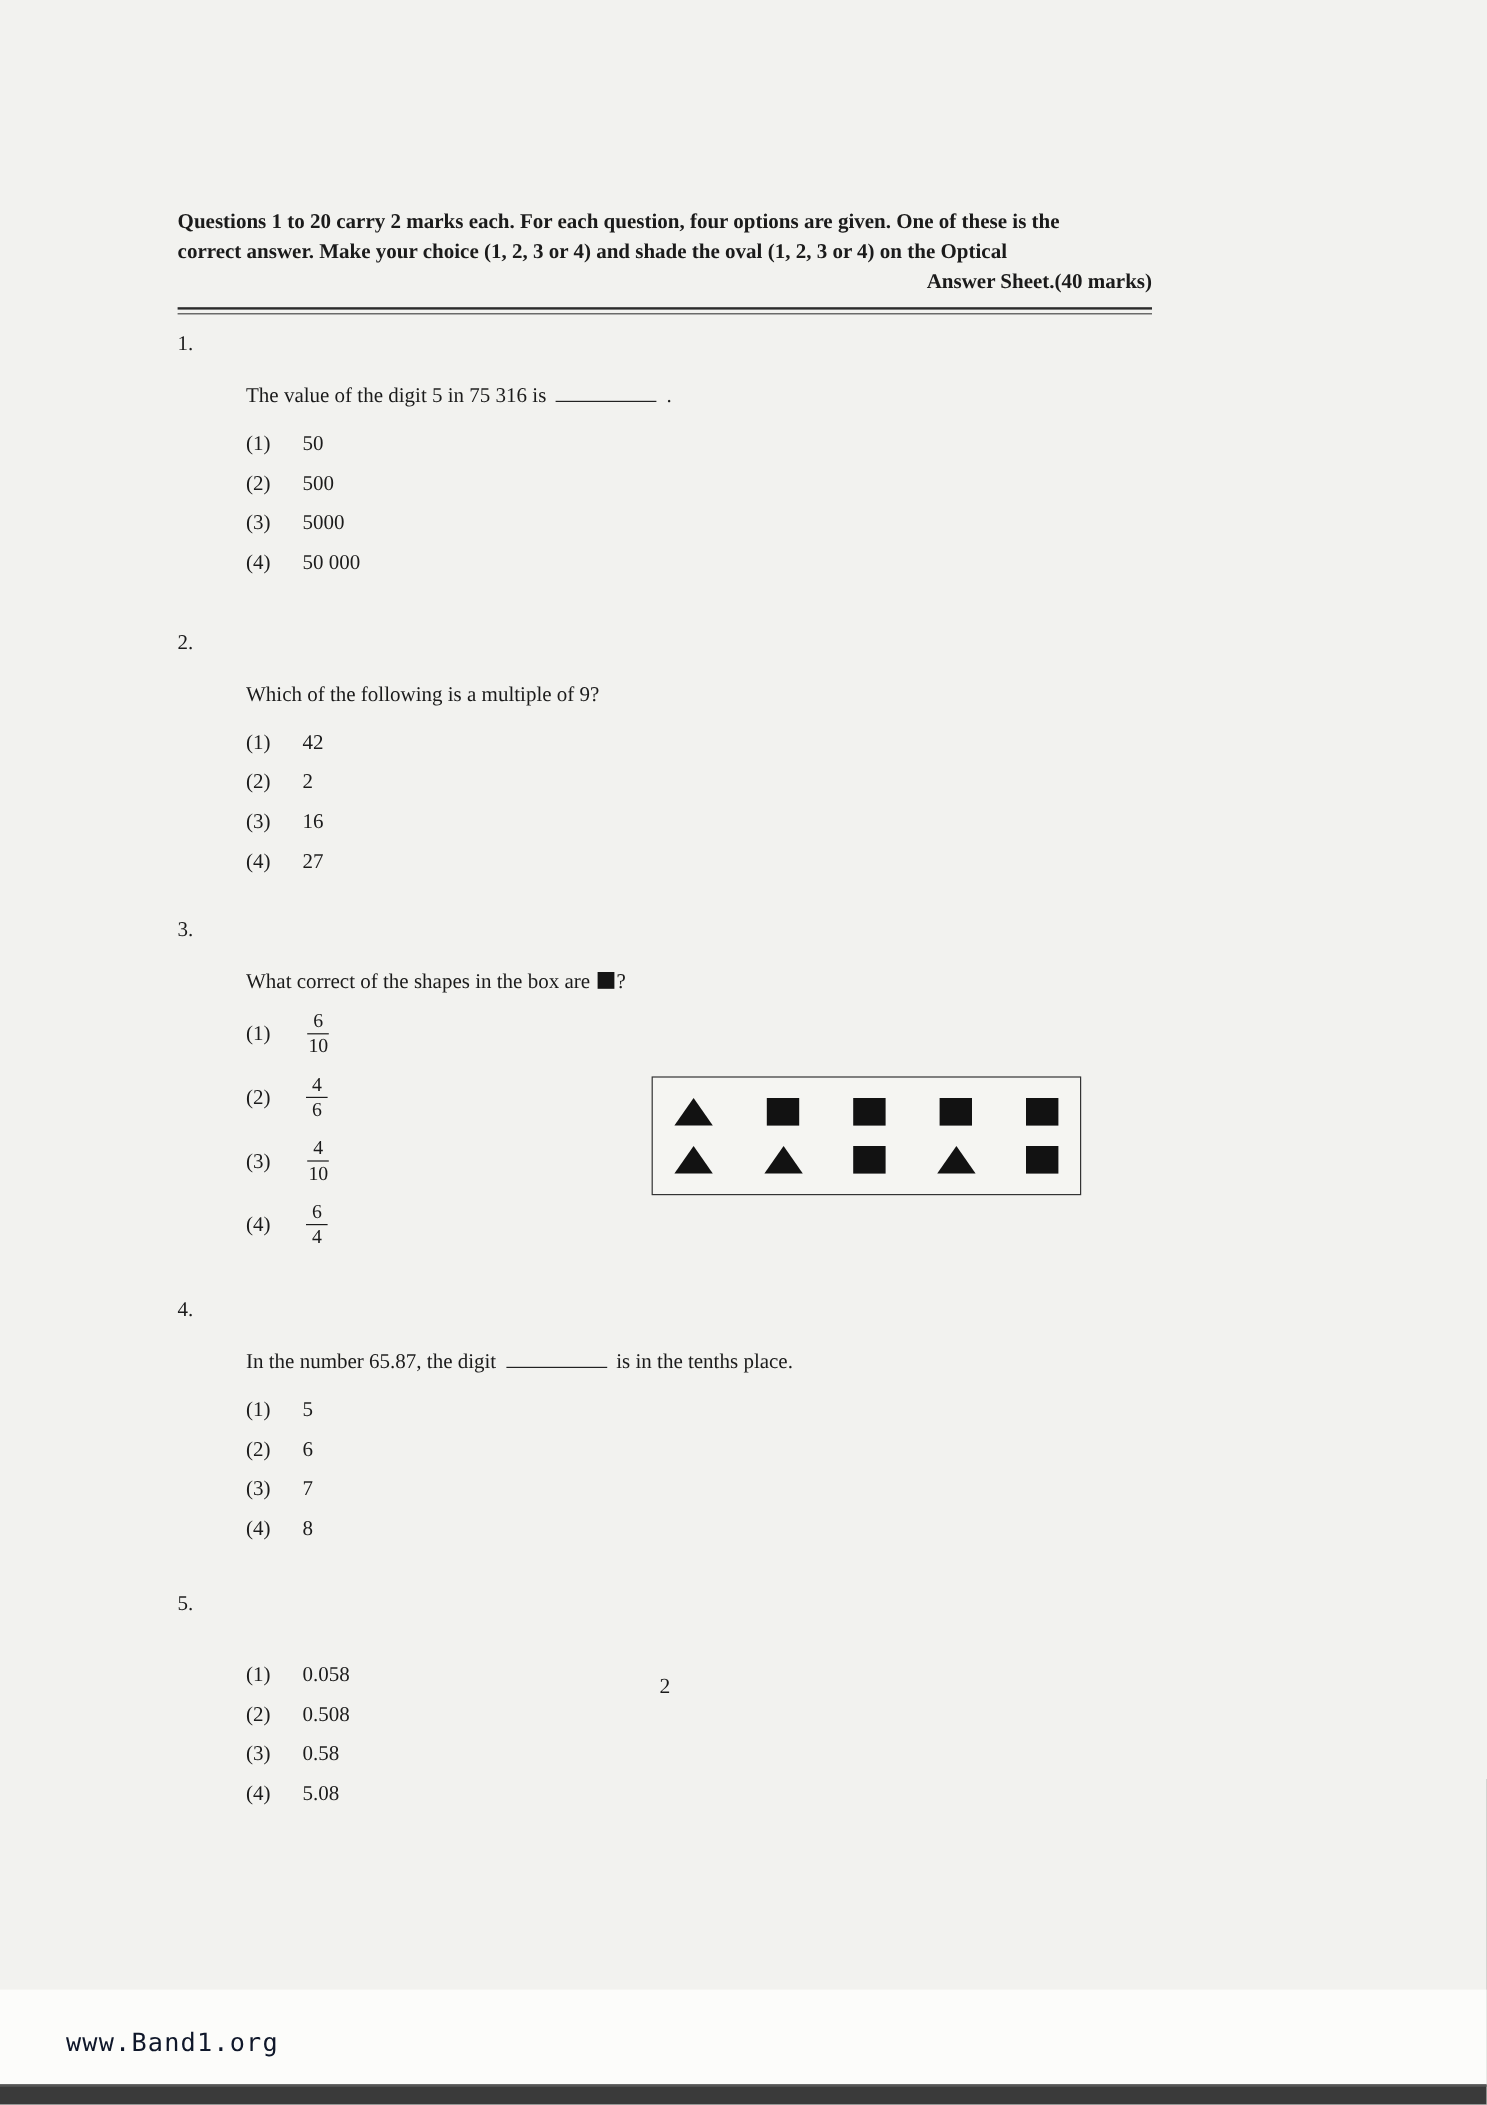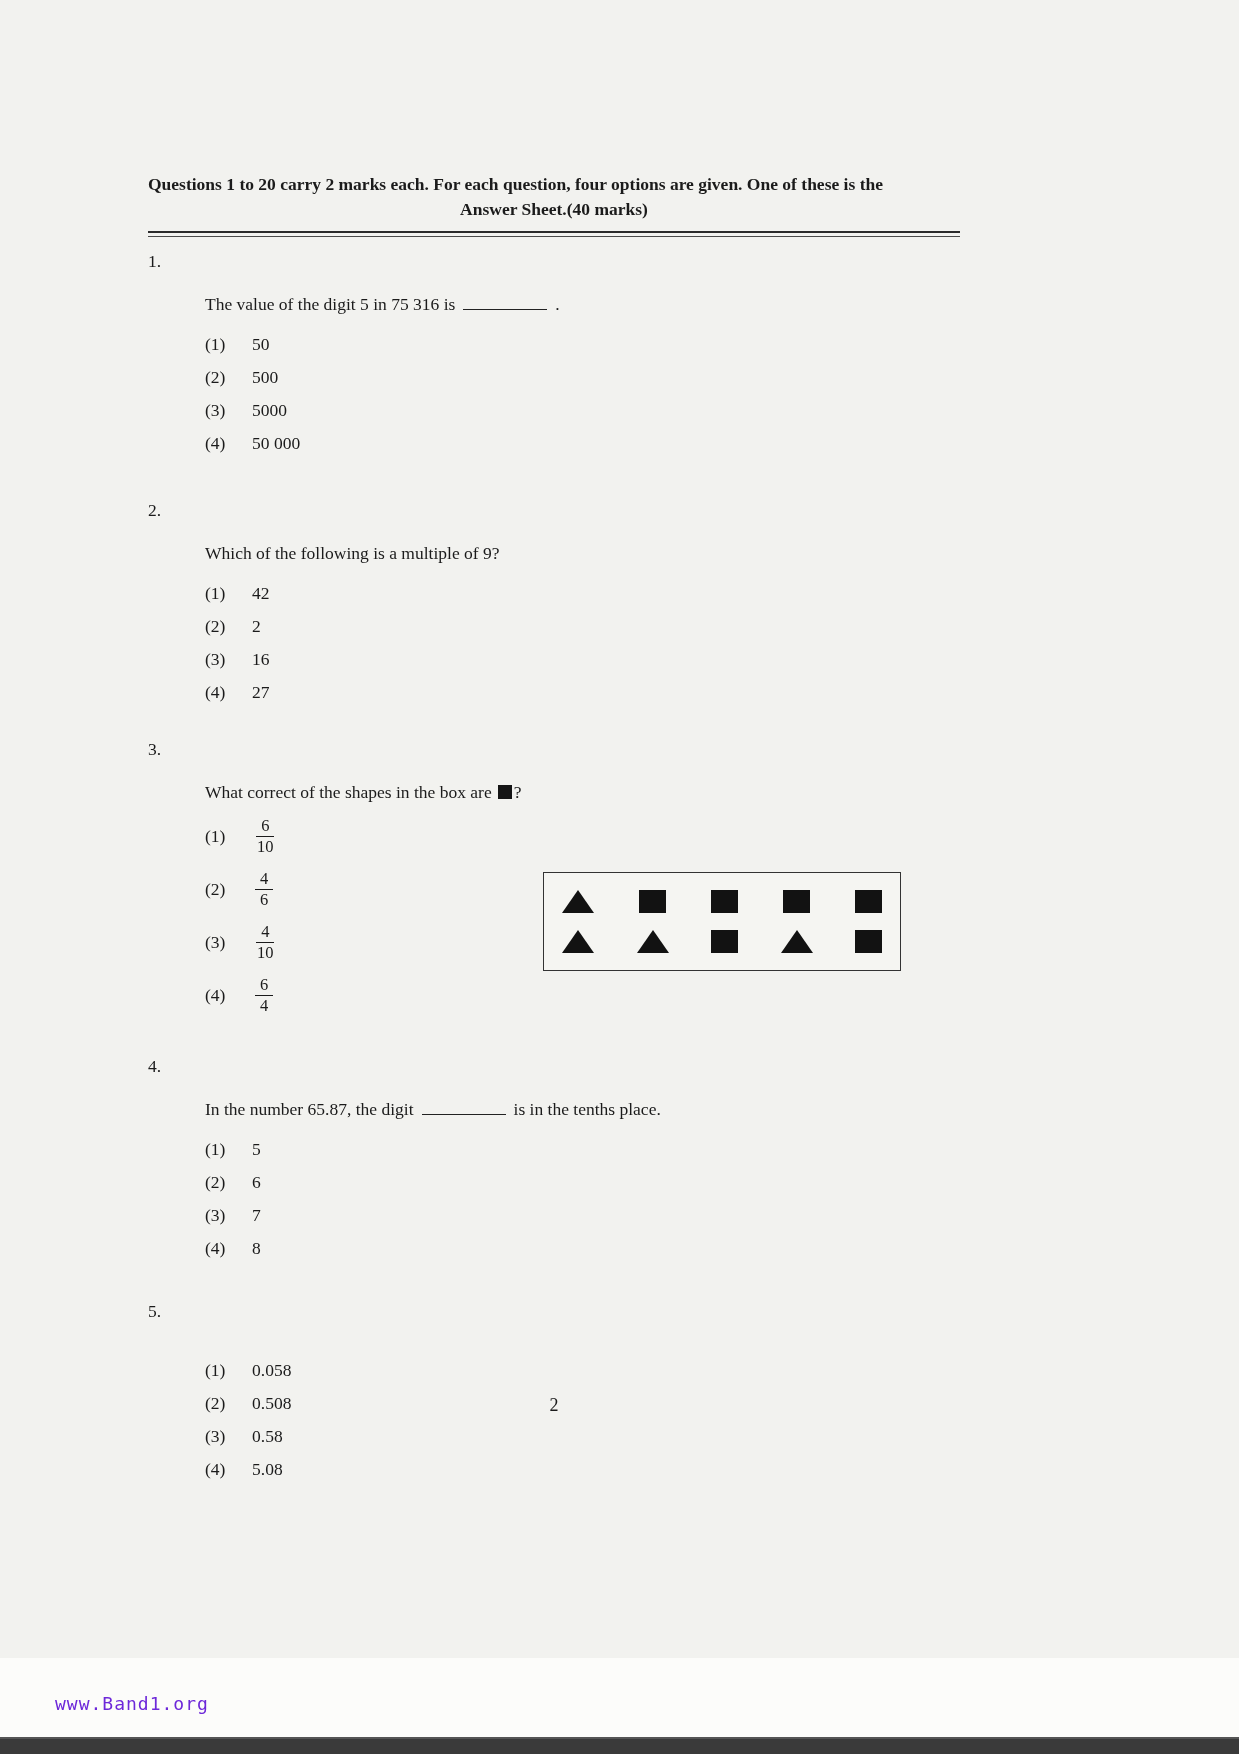--- a/index.html
+++ b/index.html
@@ -11,21 +11,21 @@
     background:#f2f2ef;
     font-family:"Liberation Serif", serif;
     color:#1b1b1b;
     overflow:hidden;
   }
   .content { position:absolute; left:148px; top:172px; width:812px; }
 
   
   .instructions { font-weight:bold; font-size:17.5px; line-height:25px; }
   .instr-line { white-space:nowrap; }
-  .instr-last { display:flex; justify-content:center; white-space:nowrap; }
+  .instr-last { display:flex; justify-content:flex-end; white-space:nowrap; }
 
   .rule {
     margin-top:9px; height:6px;
     border-top:2.5px solid #2b2b2b;
     border-bottom:1.5px solid #4a4a4a;
   }
 
   
   .question { display:flex; }
   .q1 { margin-top:14px; }
@@ -83,36 +83,37 @@
     text-align:center; font-size:18px;
   }
 
   .footer-strip {
     position:absolute; left:0; bottom:0; width:100%; height:96px;
     background:#fcfcfa;
   }
   .footer-text {
     position:absolute; left:55px; bottom:40px;
     font-family:"DejaVu Sans Mono", monospace;
-    font-size:18px; color:#6d28d9; letter-spacing:1px;
+    font-size:21px; color:#0f172a; letter-spacing:1px;
   }
   .bottom-bar {
     position:absolute; left:0; bottom:0; width:100%; height:17px;
     background:#3a3a3a;
     border-top:2px solid #555;
   }
 </style>
 </head>
 <body>
 
 <div class="page">
   <div class="content">
 
     <div class="instructions">
       <div class="instr-line">Questions 1 to 20 carry 2 marks each. For each question, four options are given. One of these is the</div>
+      <div class="instr-line">correct answer. Make your choice (1, 2, 3 or 4) and shade the oval (1, 2, 3 or 4) on the Optical</div>
       <div class="instr-last">
         <span>Answer Sheet.</span>
         <span>(40 marks)</span>
       </div>
     </div>
 
     <div class="rule"></div>
 
     <div class="question q1">
       <div class="q-num">1.</div>

